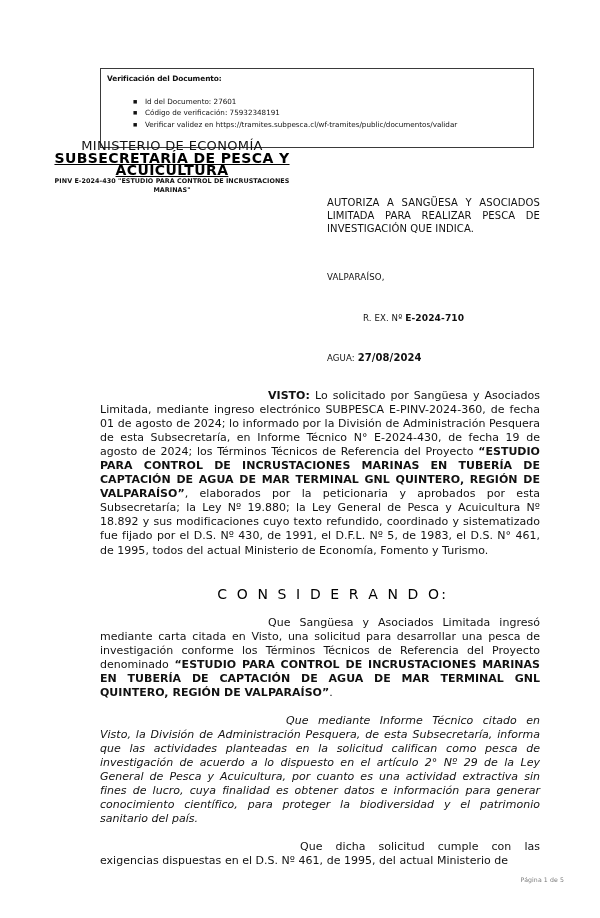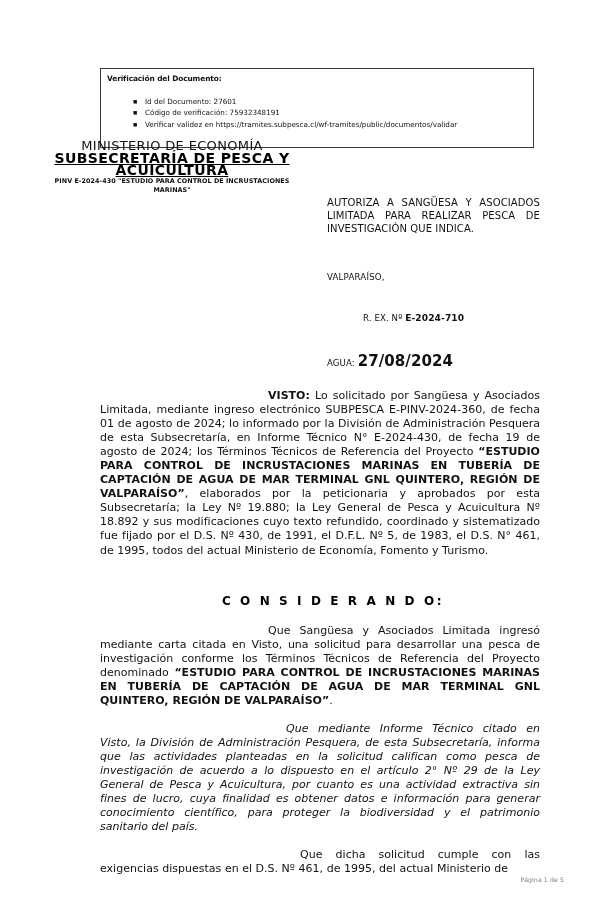--- a/index.html
+++ b/index.html
@@ -125,21 +125,21 @@
     color: #111;
     padding-left: 36px;
   }
   .rc-resol b { font-weight: bold; font-size: 9.1px; }
   .rc-date {
     top: 352px;
     font-size: 8.6px;
     letter-spacing: 0.1px;
     color: #111;
   }
-  .rc-date b { font-weight: bold; font-size: 15px; margin-top: 48px; }
+  .rc-date b { font-weight: bold; font-size: 10px; margin-top: 48px; }
 
   
   .body-area {
     position: absolute;
     left: 100px;
     top: 389px;
     width: 440px;
   }
   p.para {
     margin: 0 0 0 0;
@@ -149,25 +149,25 @@
     color: #111;
     letter-spacing: 0.02px;
   }
   p.para.indent { text-indent: 168px; }
   p.para.indent-sm { text-indent: 200px; }
   p.para.indent-md { text-indent: 186px; font-style: italic; }
   p.gap-lg { margin-top: 14px; }
   b.bold { font-weight: bold; }
 
   .considerando {
-    margin: 16px;
+    margin: 8px;
     padding-top: 20px;
     text-align: center;
-    font-size: 12px;
-    font-weight: bold;
+    font-size: 14px;
+    font-weight: normal;
     letter-spacing: 2.6px;
     color: #000;
   }
   .cons-wrap { padding-left: 26px; }
 
   
   .footer {
     position: absolute;
     right: 36px;
     top: 876px;

